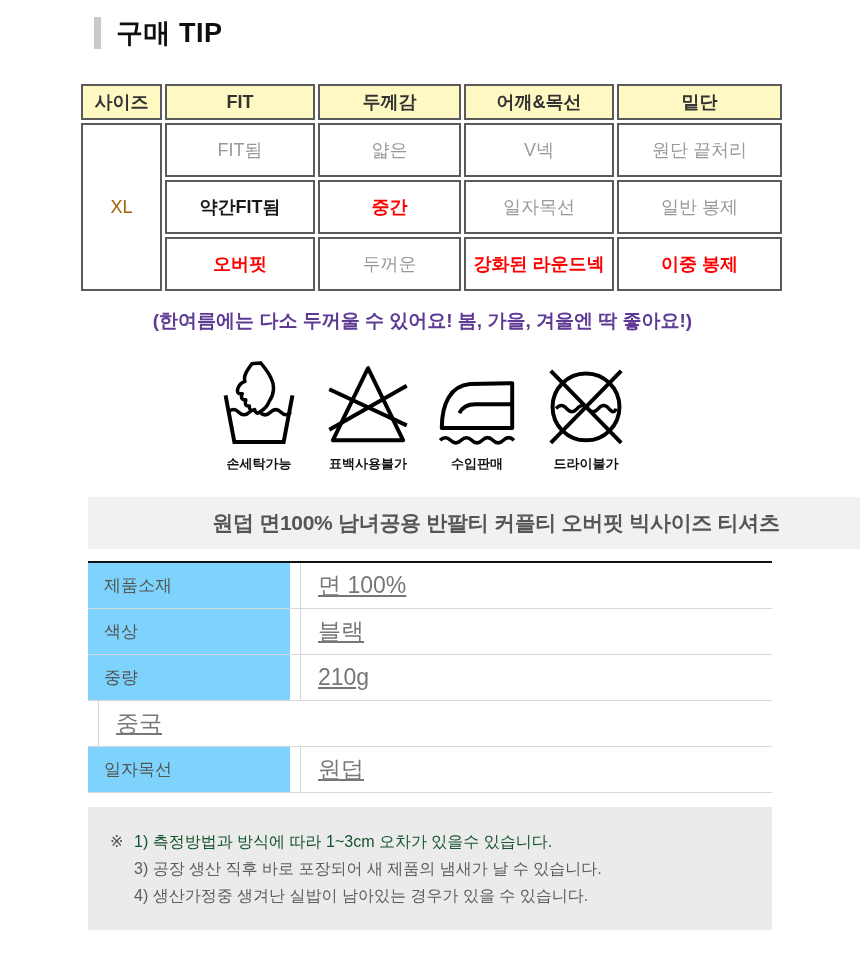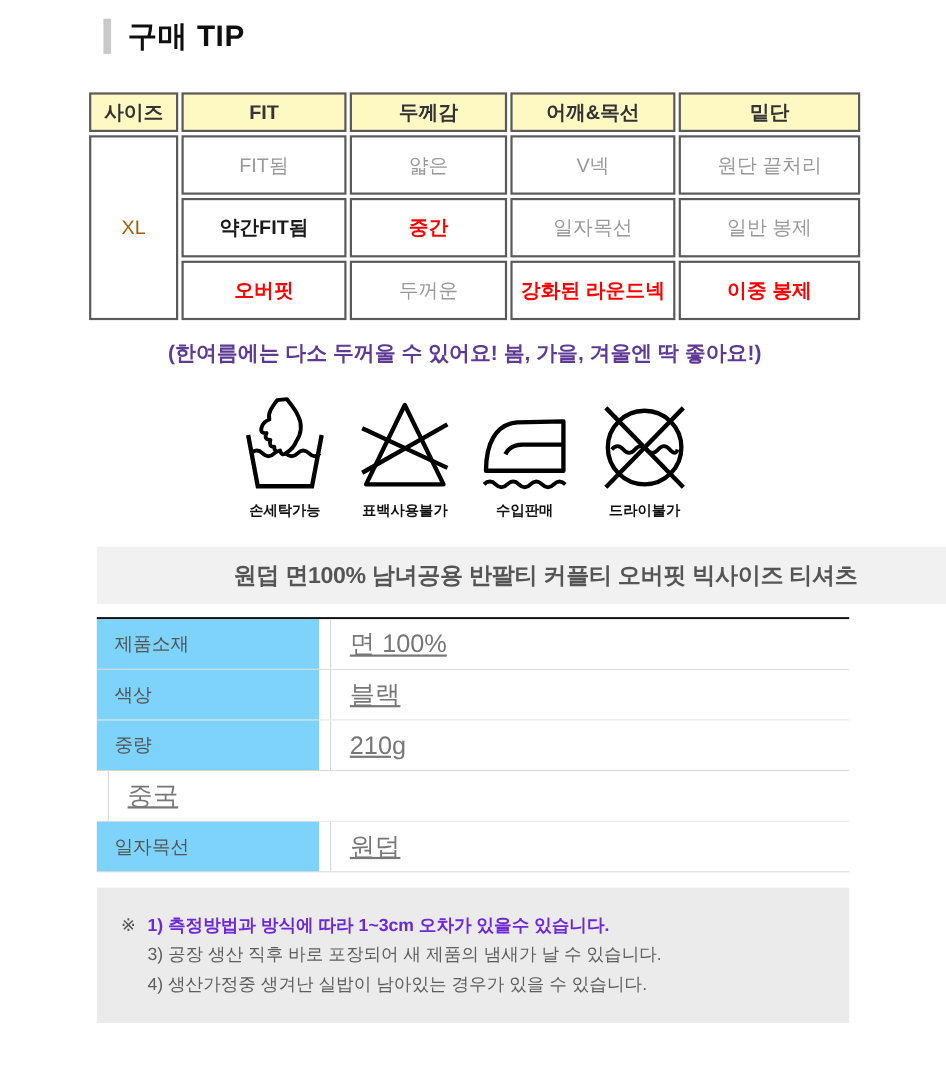--- a/index.html
+++ b/index.html
@@ -79,21 +79,21 @@
   }
 
   
   .notes-box {
     width: 684px; margin: 14px 0 0 88px;
     background: #ebebeb;
     padding: 21px 20px 21px 22px;
   }
   .note-line { display: flex; font-size: 16px; line-height: 27px; }
   .note-marker { width: 24px; flex: 0 0 24px; color: #555; font-weight: 400; }
-  .note-line.red .note-text { color: #6d28d9; font-weight: 700; }
+  .note-line.red .note-text { color: #14532d; font-weight: 400; }
   .note-line.plain .note-text { color: #5d5d5d; font-weight: 400; }
 </style>
 </head>
 <body>
 
 <div class="page">
 
   <div class="heading-wrap">
     <span class="accent-bar"></span>
     <h1 class="page-title">구매 TIP</h1>

